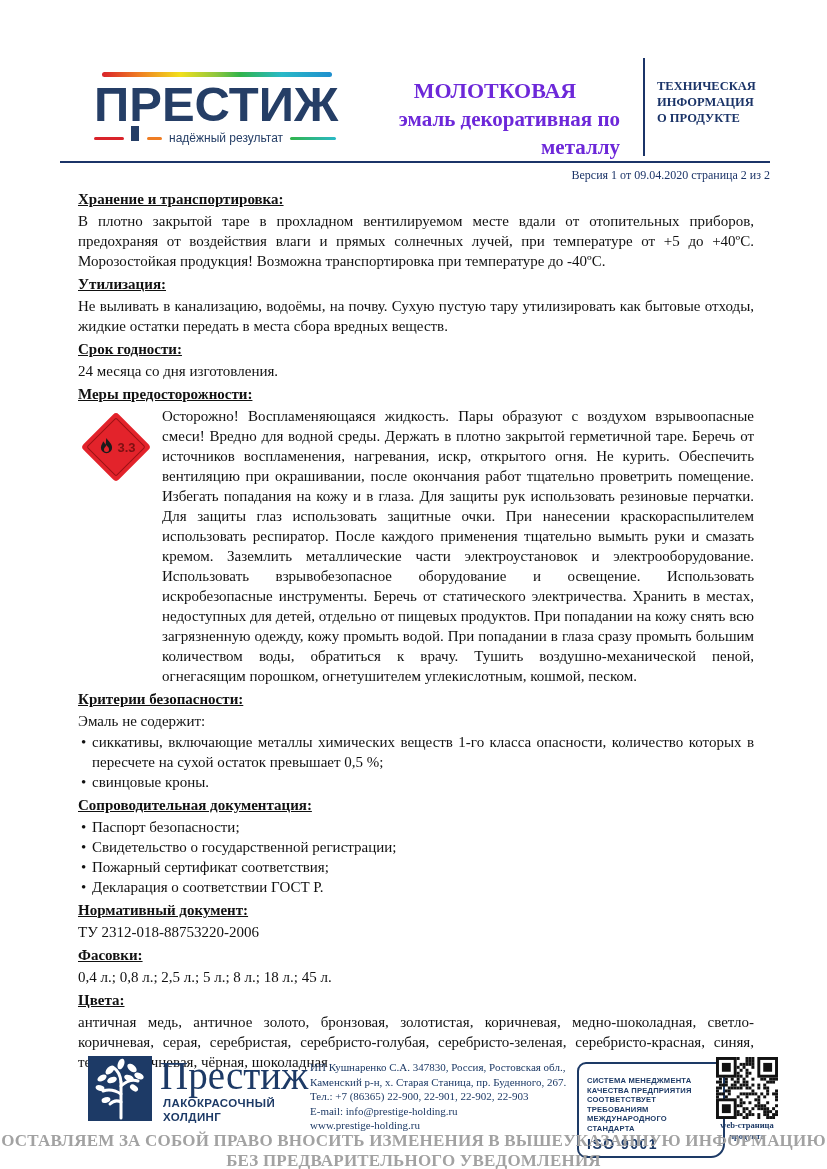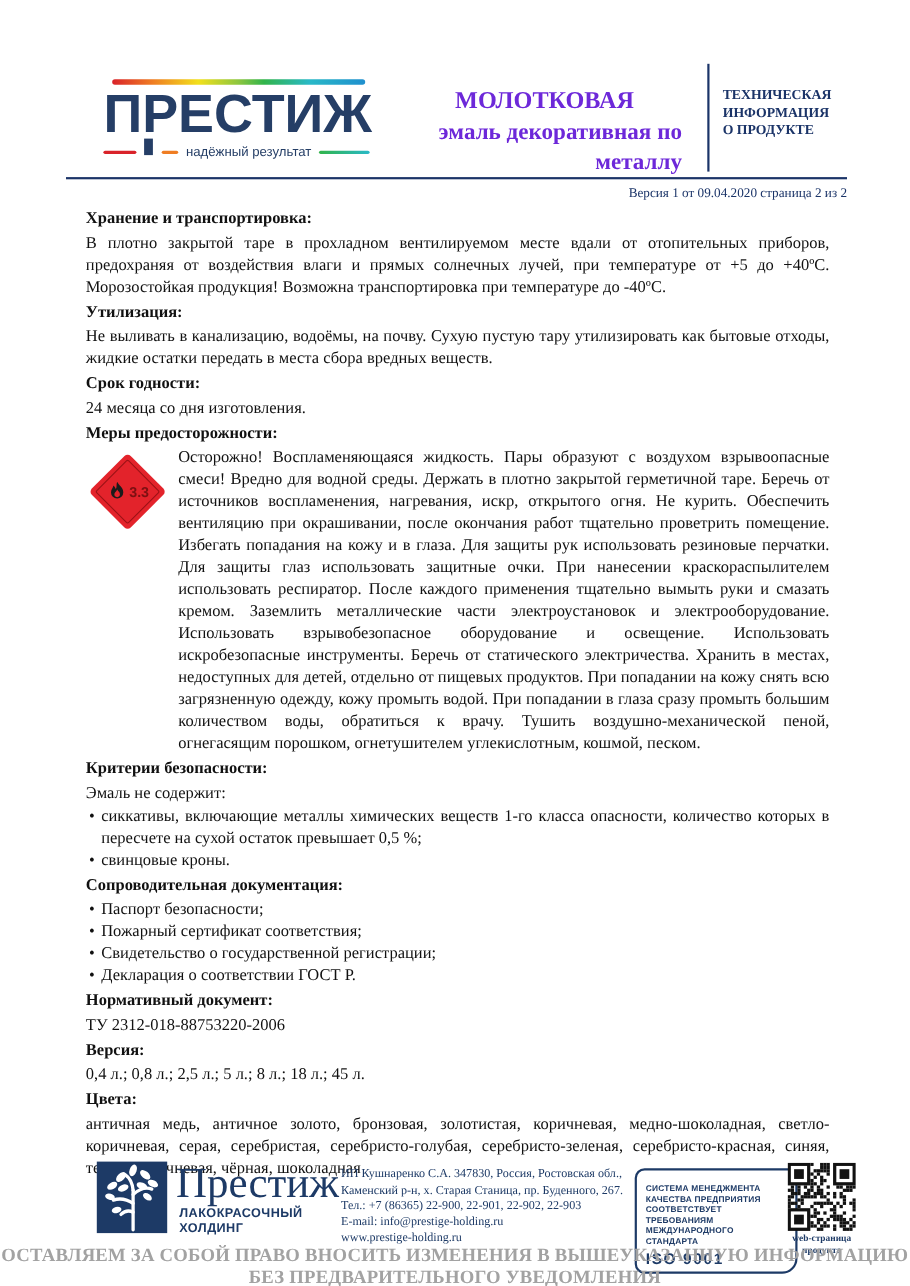--- a/index.html
+++ b/index.html
@@ -26,21 +26,21 @@
   .product-title .l1{font-size:22px;line-height:29px;text-align:center;}
   .product-title .l2{font-size:21px;line-height:28px;}
   .v-divider{position:absolute;left:643px;top:58px;width:2px;height:98px;background:#1b3468;}
   .doc-type{position:absolute;left:657px;top:78px;color:#1b3468;font-weight:700;
     font-size:12.5px;line-height:16px;}
   .header-rule{position:absolute;left:60px;top:161px;width:710px;height:2px;background:#1b3468;}
   .version-line{position:absolute;right:57px;top:168px;color:#1b3468;font-size:12px;}
 
   
   .body{position:absolute;left:78px;top:186px;width:676px;font-size:15px;line-height:20px;}
-  .sec-h{font-weight:700;margin:3px 0 2px 0;}
+  .sec-h{font-weight:700;margin:3px 0 2px 0;text-decoration:underline;}
   .sec-p{text-align:justify;margin:0 0 1px 0;}
   .bullets{margin:0 0 1px 0;padding:0;list-style:none;}
   .bullets li{padding-left:14px;position:relative;text-align:justify;}
   .bullets li::before{content:"\2022";position:absolute;left:3px;}
 
   
   .precautions{position:relative;padding-left:84px;min-height:86px;}
   .hazard{position:absolute;left:2px;top:5px;width:72px;height:72px;}
   .hazard-diamond{position:absolute;left:11px;top:11px;width:50px;height:50px;
     transform:rotate(45deg);background:#e3232b;border-radius:4px;}
@@ -132,29 +132,29 @@
     <div class="sec-h">Критерии безопасности:</div>
     <p class="sec-p">Эмаль не содержит:</p>
     <ul class="bullets">
       <li>сиккативы,  включающие металлы химических веществ  1-го класса опасности, количество которых  в пересчете на сухой остаток превышает  0,5 %;</li>
       <li>свинцовые  кроны.</li>
     </ul>
 
     <div class="sec-h">Сопроводительная документация:</div>
     <ul class="bullets">
       <li>Паспорт безопасности;</li>
+      <li>Свидетельство о государственной регистрации;</li>
       <li>Пожарный сертификат соответствия;</li>
-      <li>Свидетельство о государственной регистрации;</li>
       <li>Декларация о соответствии ГОСТ Р.</li>
     </ul>
 
     <div class="sec-h">Нормативный документ:</div>
     <p class="sec-p">ТУ 2312-018-88753220-2006</p>
 
-    <div class="sec-h">Версия:</div>
+    <div class="sec-h">Фасовки:</div>
     <p class="sec-p">0,4 л.; 0,8 л.; 2,5 л.; 5 л.; 8 л.; 18 л.; 45 л.</p>
 
     <div class="sec-h">Цвета:</div>
     <p class="sec-p">античная медь, античное золото, бронзовая, золотистая, коричневая, медно-шоколадная, светло-коричневая, серая, серебристая, серебристо-голубая, серебристо-зеленая, серебристо-красная, синяя, темно-коричневая, чёрная, шоколадная</p>
   </div>
 
   <div class="f-logo-square">
     <svg width="64" height="65" viewBox="0 0 64 65">
       <g stroke="#fff" fill="none" stroke-width="3" stroke-linecap="round">
         <path d="M33 62 V26"></path>

